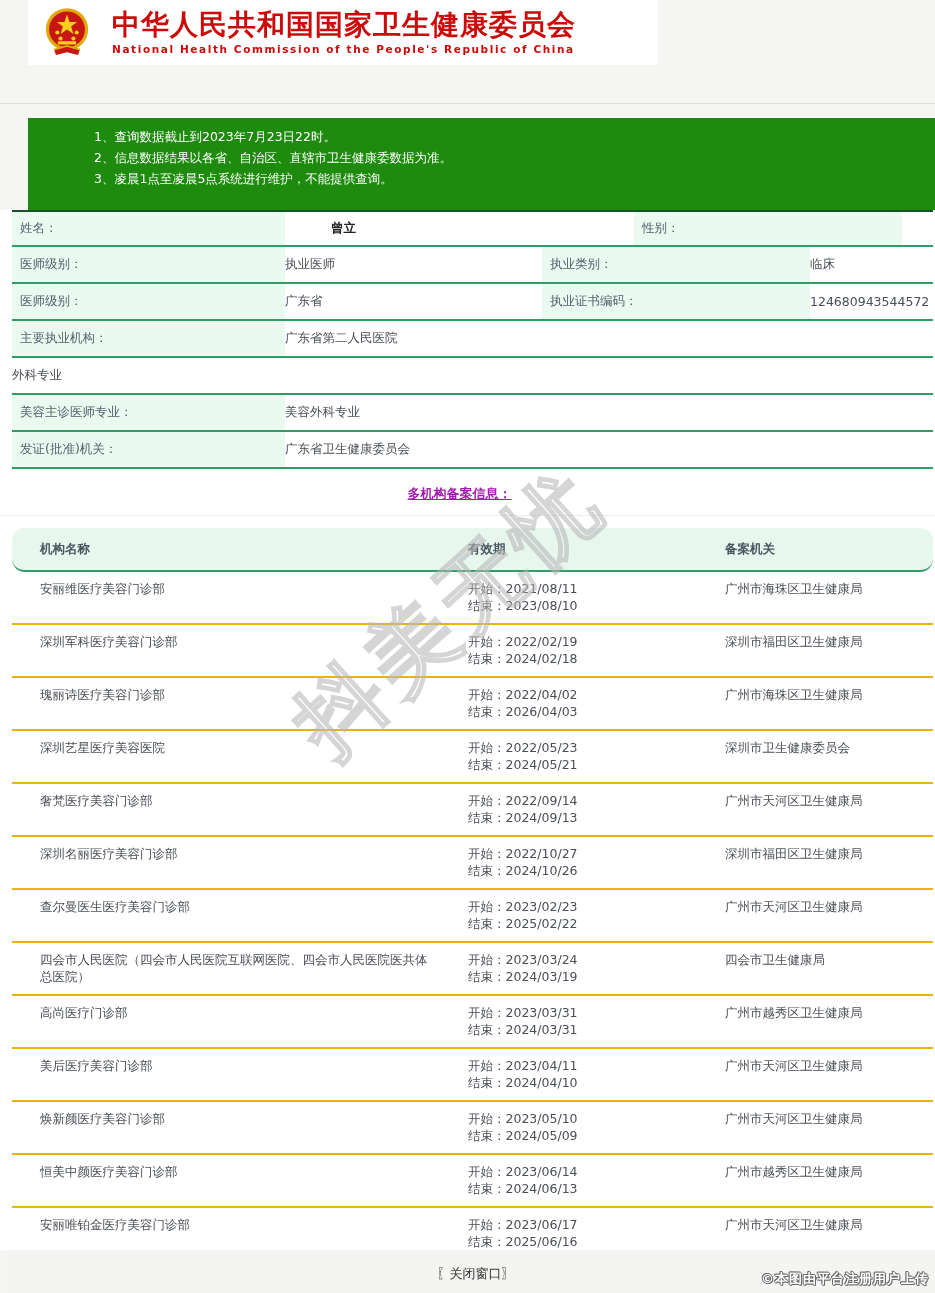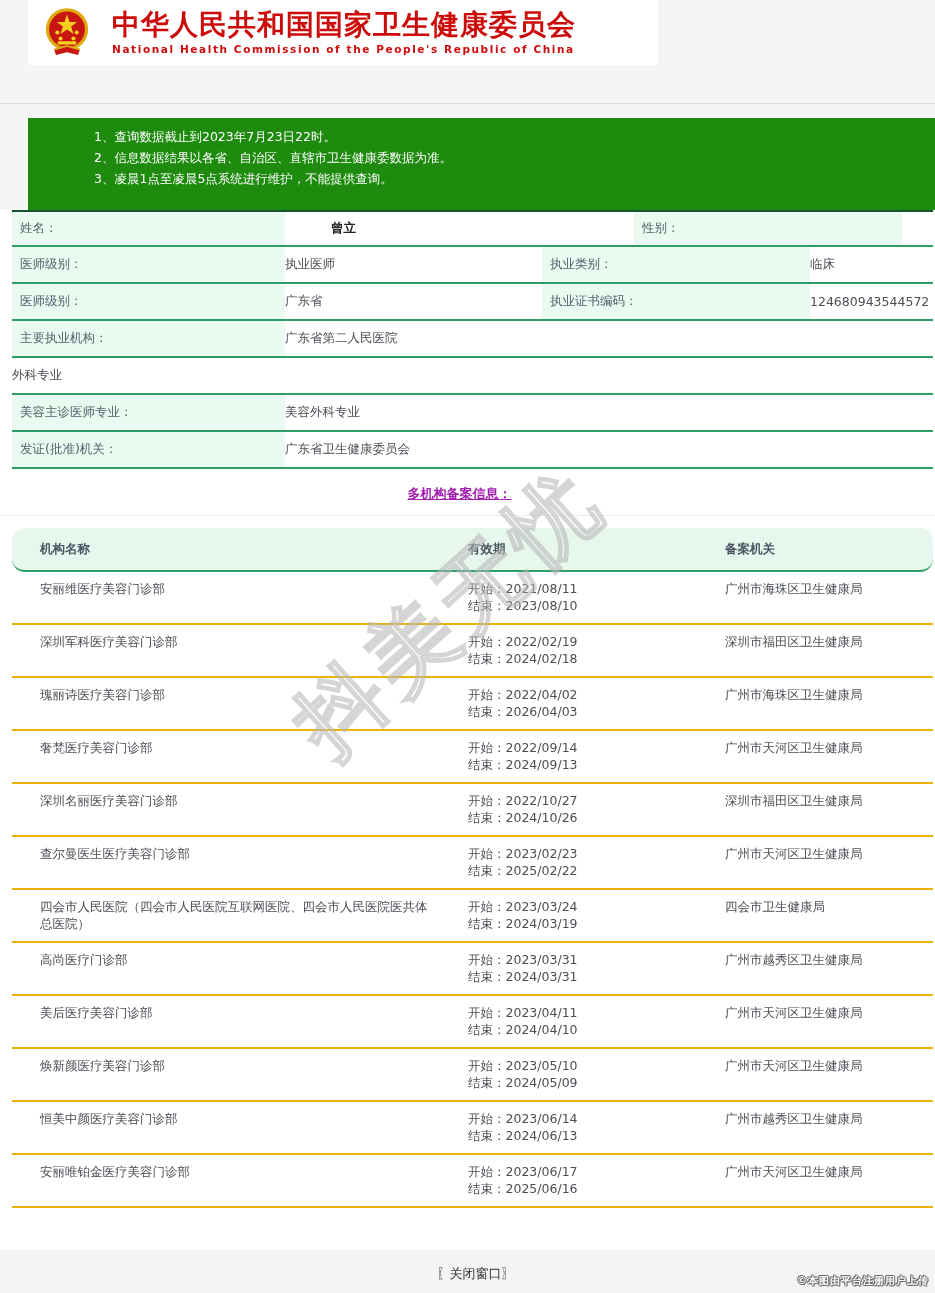--- a/index.html
+++ b/index.html
@@ -56,21 +56,21 @@
     box-sizing:border-box;min-height:53px;padding:8px 0;
     border-bottom:2px solid #eab308;font-size:12.5px;color:#4a4f55;line-height:17px;
   }
   .c-org{padding-left:28px;padding-right:20px;}
   .c-dates{padding-left:13px;}
   .c-auth{padding-left:15px;}
   
   .footer{position:absolute;top:1250px;left:8px;width:935px;height:43px;background:#f4f4f2;}
   .close-link{display:block;text-align:center;padding-top:15px;font-size:13px;color:#333;text-decoration:none;}
   .stamp{
-    position:absolute;right:6px;bottom:5px;font-size:10px;font-weight:bold;color:#ffffff;
+    position:absolute;right:6px;bottom:5px;font-size:13px;font-weight:bold;color:#ffffff;
     text-shadow:-1px 0 #6b6b6b,1px 0 #6b6b6b,0 -1px #6b6b6b,0 1px #6b6b6b,1px 1px #6b6b6b,-1px -1px #6b6b6b;
     letter-spacing:1px;
   }
   
   .wm-diagonal{
     position:absolute;left:185px;top:555px;width:530px;text-align:center;
     transform:rotate(-42deg);font-size:86px;font-weight:bold;letter-spacing:8px;
     color:rgba(255,255,255,0.10);
     -webkit-text-stroke:2px rgba(178,178,178,0.55);
     pointer-events:none;z-index:6;white-space:nowrap;
@@ -171,20 +171,28 @@
     </div>
     <div class="reg-row">
       <div class="c-org">瑰丽诗医疗美容门诊部</div>
       <div class="c-dates">
           <div>开始：2022/04/02</div>
           <div>结束：2026/04/03</div>
         </div>
       <div class="c-auth">广州市海珠区卫生健康局</div>
     </div>
     <div class="reg-row">
+      <div class="c-org">深圳艺星医疗美容医院</div>
+      <div class="c-dates">
+          <div>开始：2022/05/23</div>
+          <div>结束：2024/05/21</div>
+        </div>
+      <div class="c-auth">深圳市卫生健康委员会</div>
+    </div>
+    <div class="reg-row">
       <div class="c-org">奢梵医疗美容门诊部</div>
       <div class="c-dates">
           <div>开始：2022/09/14</div>
           <div>结束：2024/09/13</div>
         </div>
       <div class="c-auth">广州市天河区卫生健康局</div>
     </div>
     <div class="reg-row">
       <div class="c-org">深圳名丽医疗美容门诊部</div>
       <div class="c-dates">

